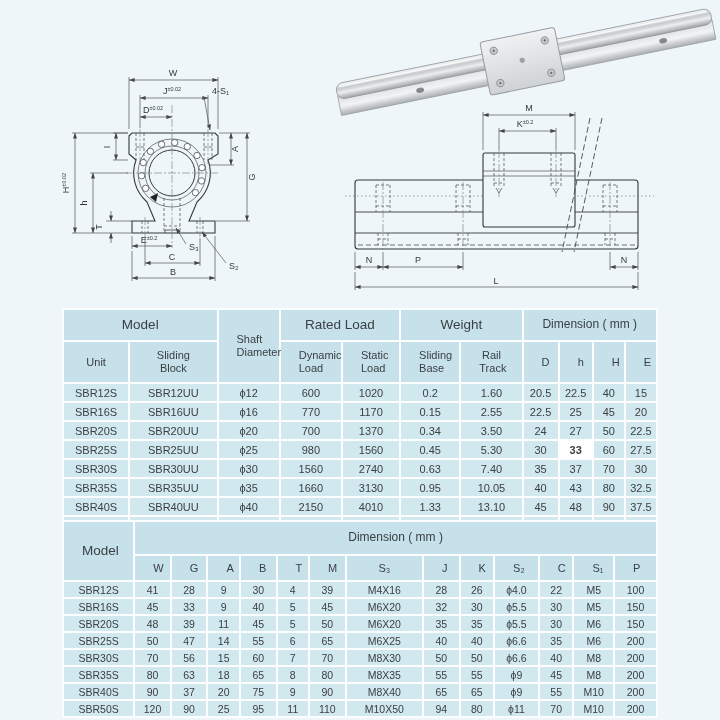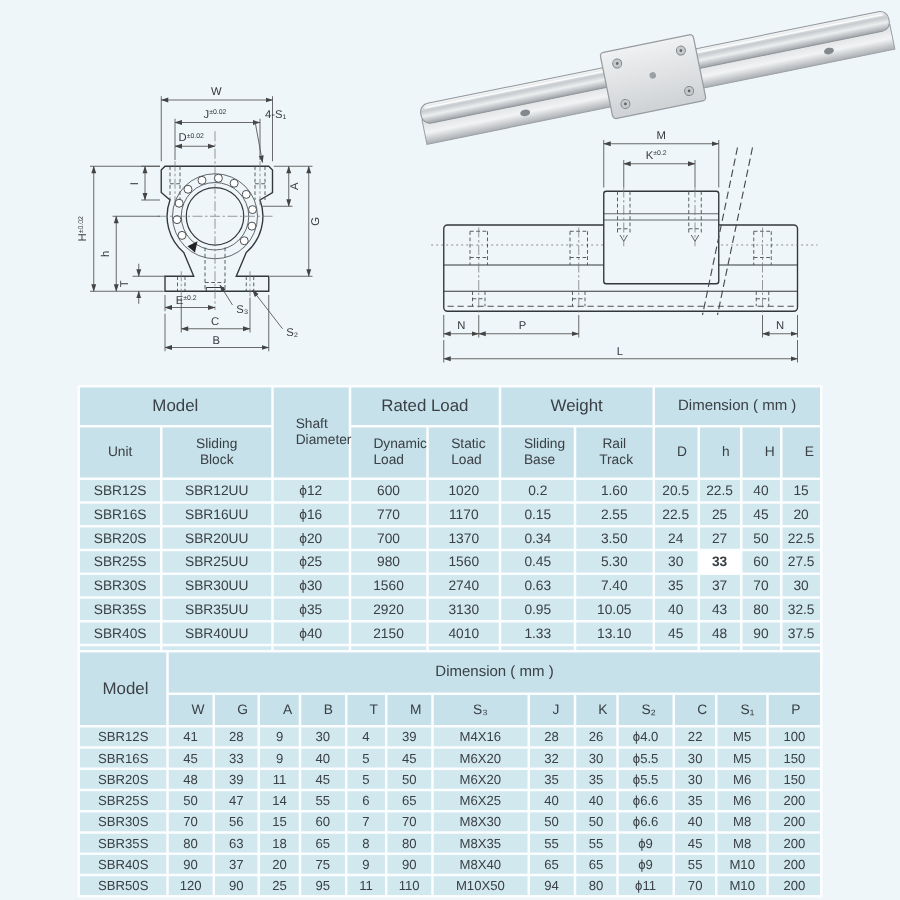--- a/index.html
+++ b/index.html
@@ -411,21 +411,21 @@
         <td>7.40</td>
         <td>35</td>
         <td>37</td>
         <td>70</td>
         <td>30</td>
       </tr>
       <tr>
         <td>SBR35S</td>
         <td>SBR35UU</td>
         <td>ϕ35</td>
-        <td>2920</td>
+        <td>1660</td>
         <td>3130</td>
         <td>0.95</td>
         <td>10.05</td>
         <td>40</td>
         <td>43</td>
         <td>80</td>
         <td>32.5</td>
       </tr>
       <tr>
         <td>SBR40S</td>

